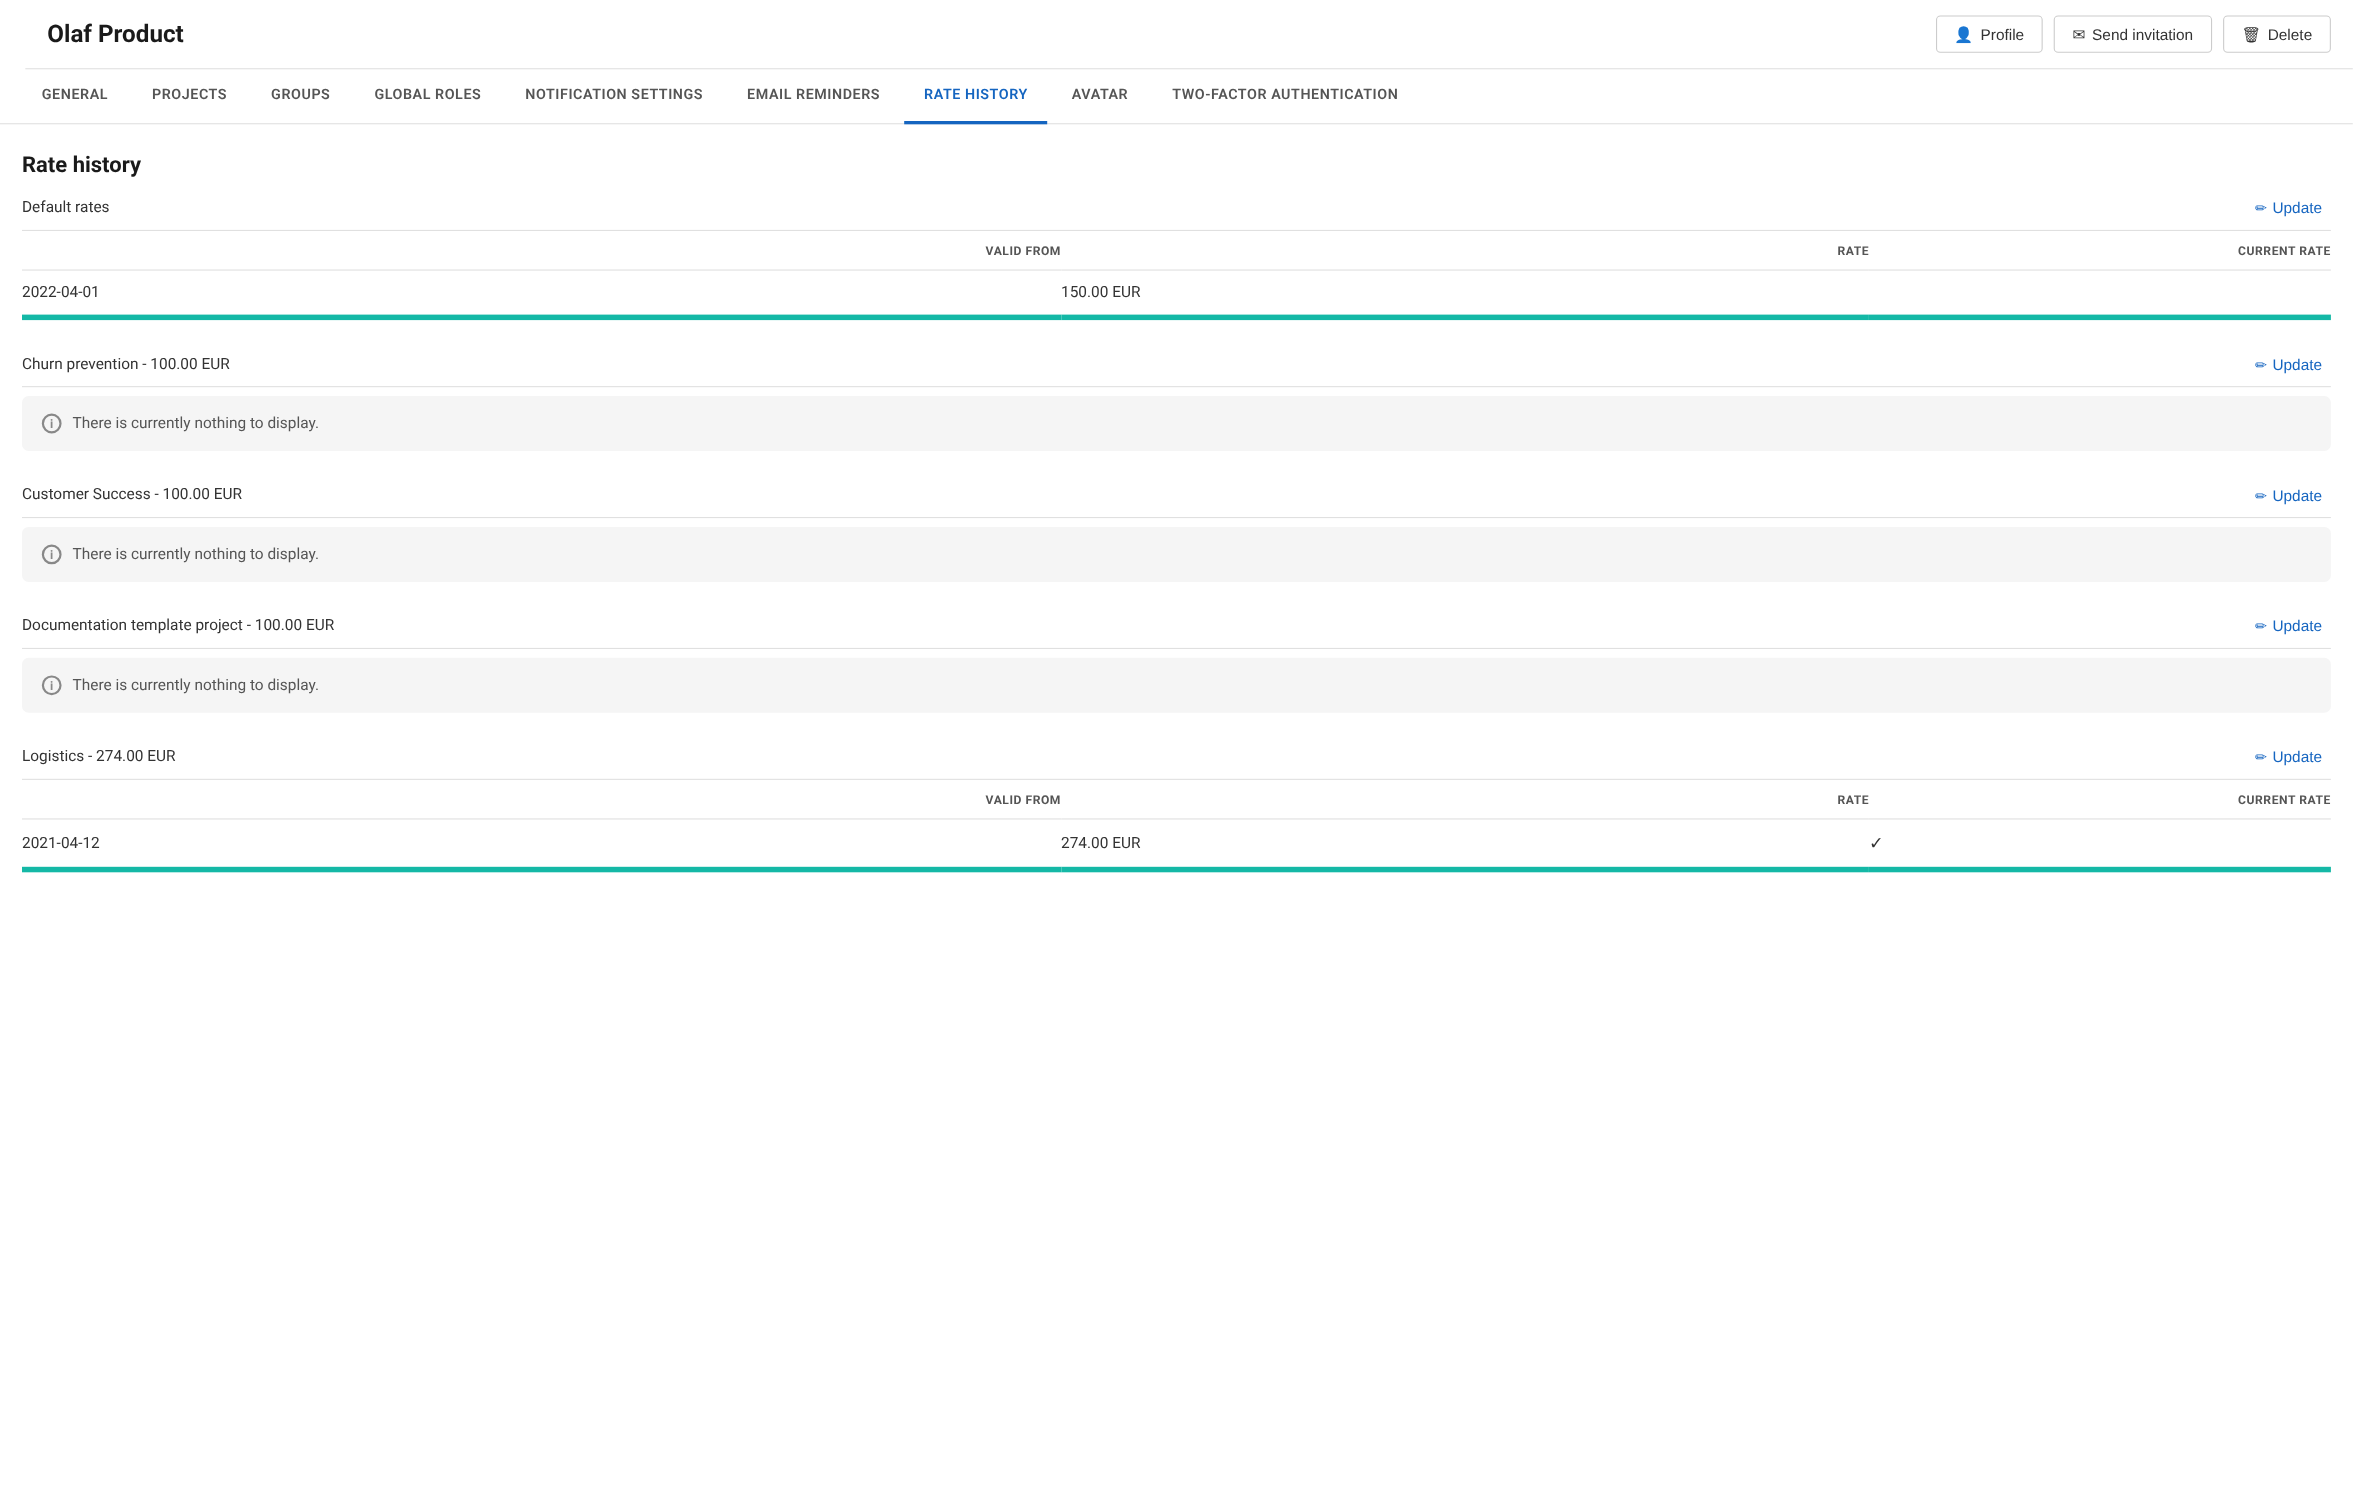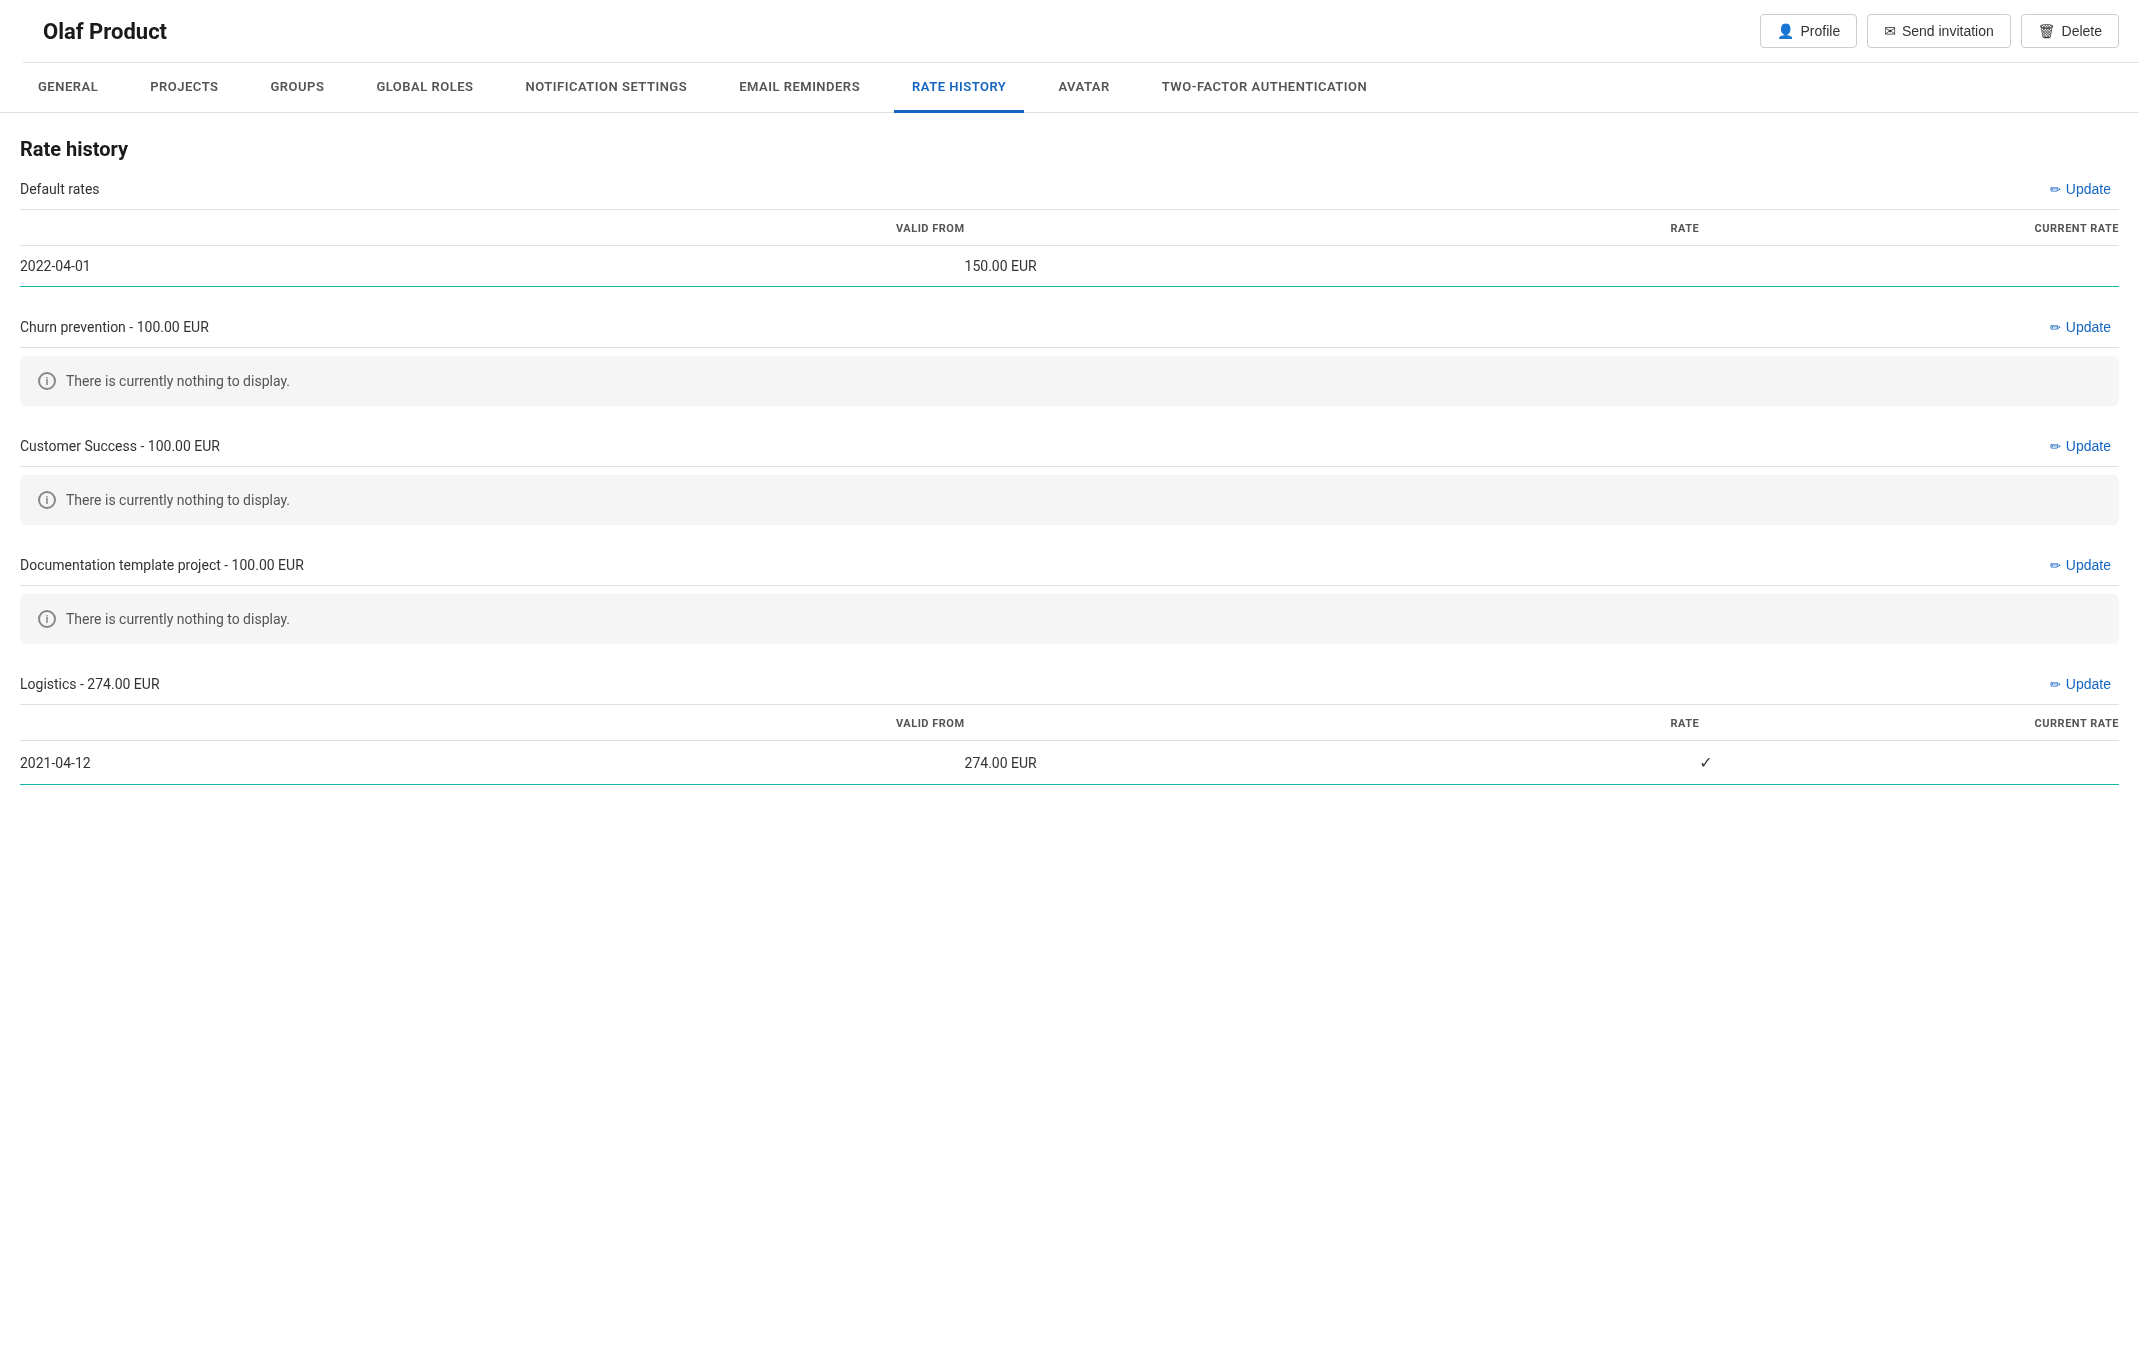--- a/index.html
+++ b/index.html
@@ -41,21 +41,21 @@
       cursor: pointer;
       color: #333;
     }
 
     
     .tabs {
       display: flex;
       align-items: center;
       border-bottom: 1px solid #e0e0e0;
       padding: 0 20px;
-      gap: 16px;
+      gap: 4px;
     }
     .tab {
       padding: 16px 18px;
       font-size: 13px;
       font-weight: 600;
       color: #555;
       cursor: pointer;
       text-transform: uppercase;
       letter-spacing: 0.5px;
       border-bottom: 3px solid transparent;
@@ -115,21 +115,21 @@
       font-size: 11px;
       font-weight: 700;
       color: #555;
       text-transform: uppercase;
       letter-spacing: 0.5px;
       padding: 12px 0 10px 0;
       border-bottom: 1px solid #e0e0e0;
     }
     .rate-table td {
       padding: 12px 0;
-      border-bottom: 1px solid #14b8a6;
+      border-bottom: 5px solid #14b8a6;
       font-size: 14px;
       color: #333;
     }
     .rate-table td:first-child { width: 45%; }
     .rate-table td:nth-child(2) { width: 35%; }
     .rate-table td:nth-child(3) { width: 20%; }
     .rate-table th:first-child { width: 45%; }
     .rate-table th:nth-child(2) { width: 35%; }
     .rate-table th:nth-child(3) { width: 20%; }
 

